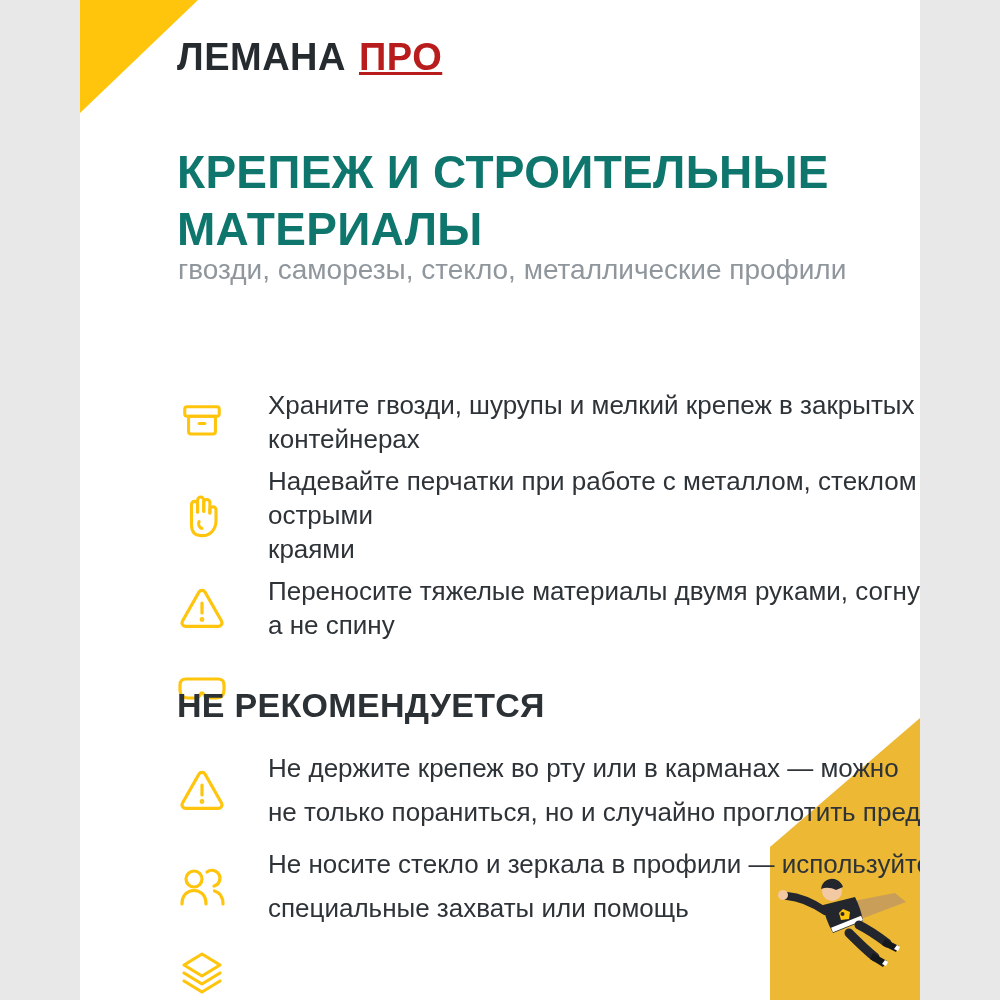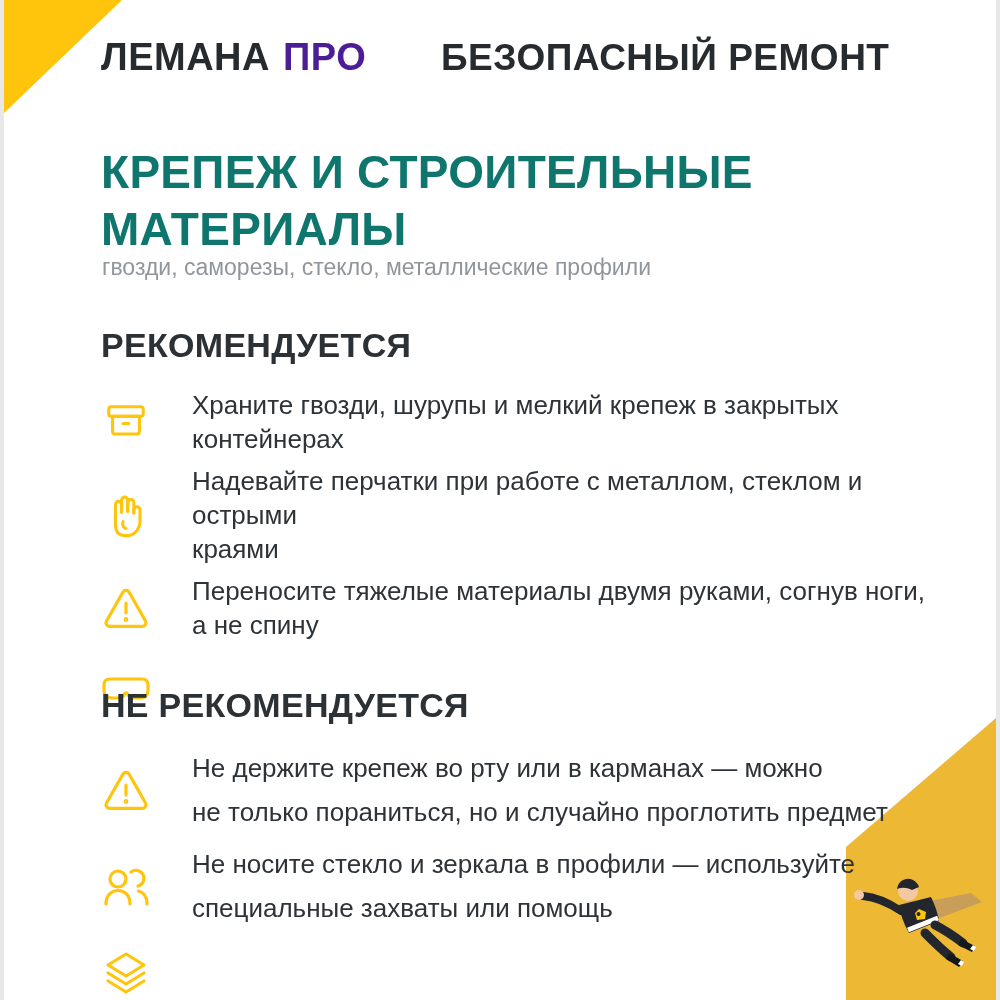--- a/index.html
+++ b/index.html
@@ -1,35 +1,35 @@
 <!DOCTYPE html>
 <html><head>
 <meta charset="utf-8">
 <style>
   html,body { margin:0; padding:0; background:#e8e8e8; }
   .poster {
-    position:relative; width:992px; height:1000px; margin:0 auto;
+    position:relative; width:840px; height:1000px; margin:0 auto;
     background:#ffffff; overflow:hidden;
     font-family:"Liberation Sans", sans-serif; color:#2c3136;
   }
   .corner { position:absolute; pointer-events:none; }
   .corner-tl { top:0; left:0; }
   .corner-br { bottom:0; right:0; }
 
   .logo-row { position:absolute; top:36px; left:97px; display:flex; gap:13px;
     font-size:38px; font-weight:900; letter-spacing:0.5px; color:#262b30; }
-  .logo-pro { color:#4c1d95; }
+  .logo-pro { color:#b91c1c;text-decoration:underline; }
   .header-title { position:absolute; top:37px; left:437px;
     font-size:37px; font-weight:800; letter-spacing:0.5px; color:#262b30; }
 
   .page-title { position:absolute; top:144px; left:97px;
     font-size:46px; line-height:57px; font-weight:800; letter-spacing:0.3px;
     color:#0f766e; white-space:pre-line; }
   .page-subtitle { position:absolute; top:254px; left:98px;
-    font-size:23px; font-weight:400; color:#8f969c; }
+    font-size:28px; font-weight:400; color:#8f969c; }
 
   .section-heading { position:absolute; left:97px;
     font-size:34px; font-weight:800; letter-spacing:0.3px; color:#2c3136; }
   .heading-rec { top:326px; }
   .heading-norec { top:686px; }
 
   .items { position:absolute; left:97px; display:flex; flex-direction:column; width:840px;gap:8px; }
   .items-rec { top:388px; }
   .items-norec { top:746px; }
   .item { display:flex; align-items:center; gap:41px; }
@@ -55,27 +55,25 @@
   </svg>
 
   <svg class="corner corner-br" width="150" height="285" viewBox="0 0 150 285">
     <polygon points="150,3 0,132 0,285 150,285" fill="#EDB935"></polygon>
   </svg>
 
   <div class="logo-row">
     <span>ЛЕМАНА</span>
     <span class="logo-pro">ПРО</span>
   </div>
-  <div class="header-title">БЕЗОПАСНЫЙ РЕМОНТ</div>
 
   <div class="page-title">КРЕПЕЖ И СТРОИТЕЛЬНЫЕ
 МАТЕРИАЛЫ</div>
   <div class="page-subtitle">гвозди, саморезы, стекло, металлические профили</div>
 
-  <div class="section-heading heading-rec">РЕКОМЕНДУЕТСЯ</div>
 
   <div class="items items-rec">
 
     <div class="item">
       <span class="icon-wrap">
         <svg class="icon" width="46" height="46" viewBox="0 0 48 48">
           <rect x="6" y="8" width="36" height="10" rx="2.5"></rect>
           <path d="M10 18 h28 v16 a2.5 2.5 0 0 1 -2.5 2.5 h-23 a2.5 2.5 0 0 1 -2.5 -2.5 z"></path>
           <line x1="21" y1="25.5" x2="27" y2="25.5"></line>
         </svg>

